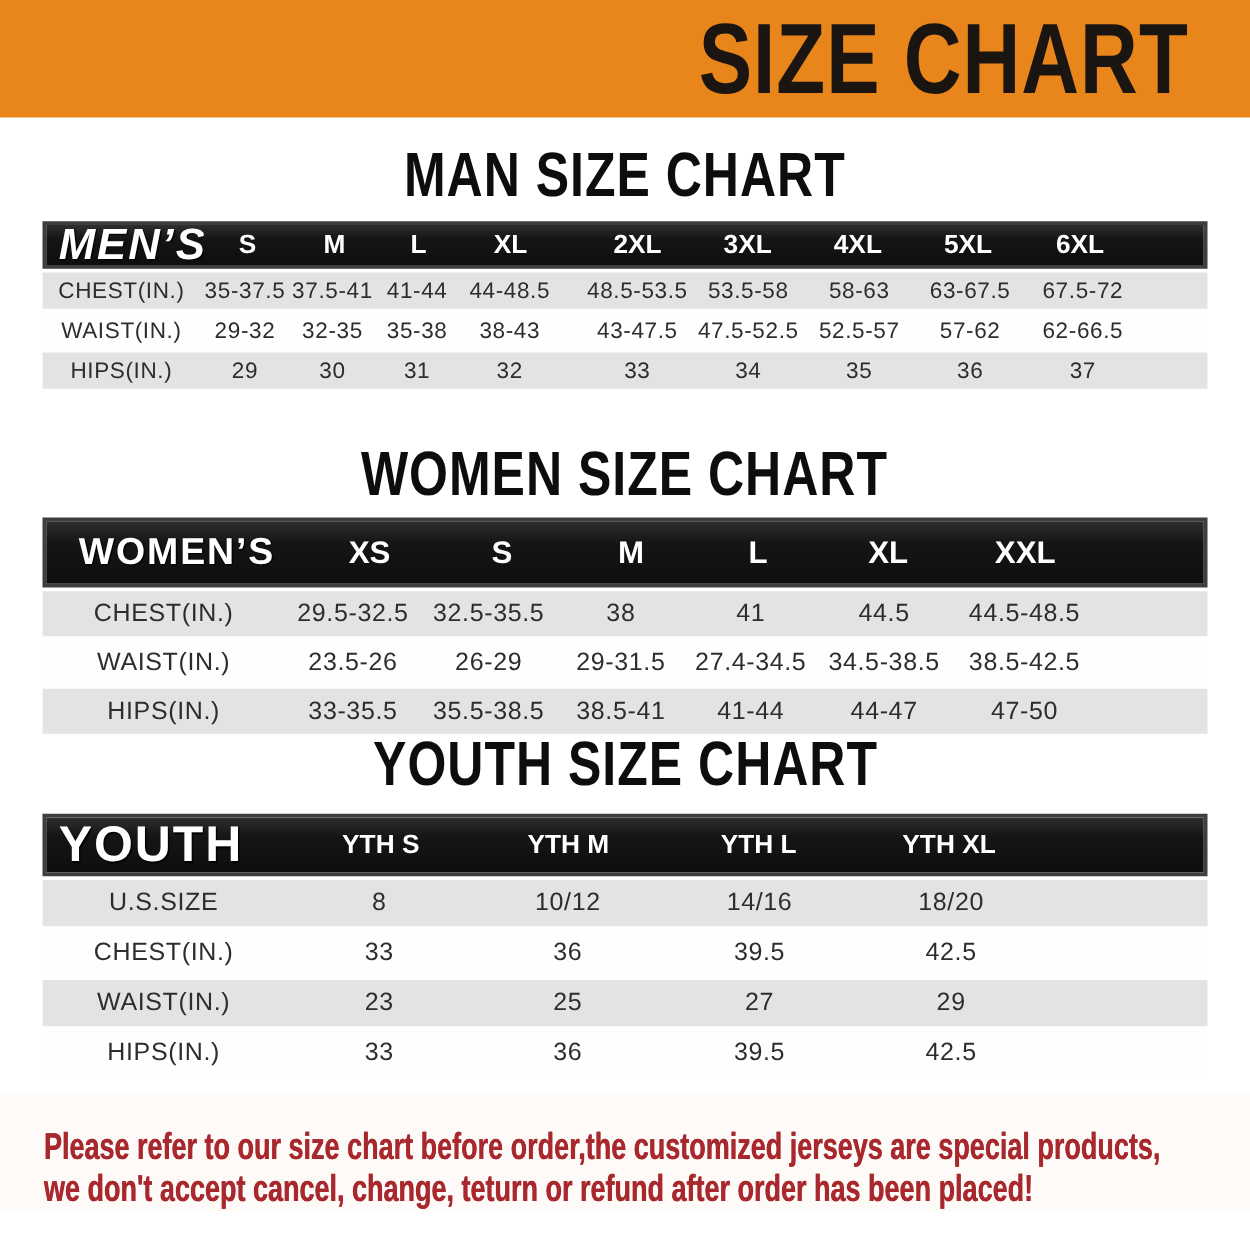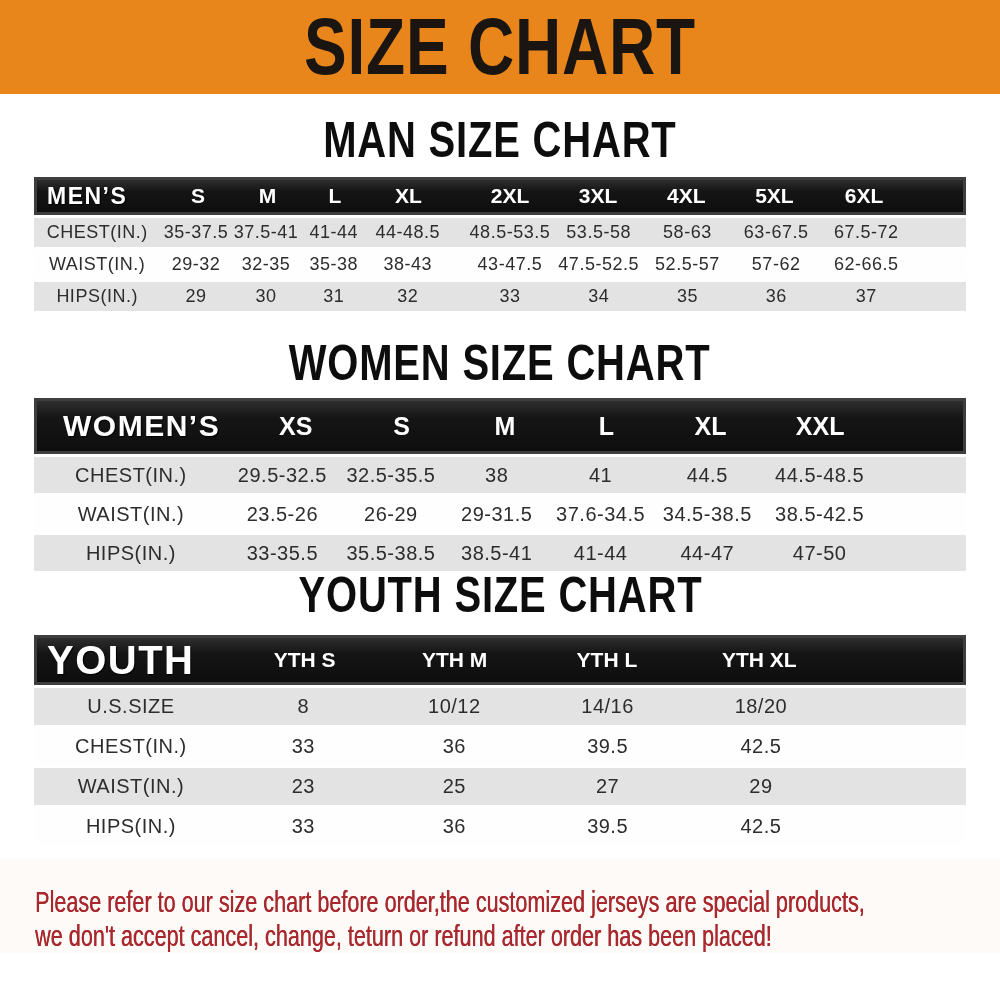--- a/index.html
+++ b/index.html
@@ -8,37 +8,37 @@
     width: 1000px; height: 1000px;
     background: #ffffff;
     font-family: "Liberation Sans", sans-serif;
     overflow: hidden;
   }
 
   
   .banner {
     height: 94px;
     background: #E8861C;
-    display: flex; align-items: center; justify-content: center;
+    display: flex; align-items: center; justify-content: flex-end;
   }
   .banner .t {
     font-size: 80px; font-weight: bold; color: #1a1511;
     letter-spacing: 1px; white-space: nowrap;
     transform: scale(0.80, 1.0);
   }
 
   
   .sec-heading { text-align: center; color: #0d0d0d; white-space: nowrap; }
   .sec-heading .t {
     display: inline-block; font-size: 50px; line-height: 48px;
     font-weight: bold; letter-spacing: 1px;
     transform: scaleX(0.80);
   }
   #sec-man   .sec-heading { padding-top: 22px; }
-  #sec-women .sec-heading { padding-top: 28px; }
+  #sec-women .sec-heading { padding-top: 44px; }
   #sec-youth .sec-heading { }
 
   
   .tbl { margin: 13px 34px 0 34px; }
   #sec-women .tbl { margin-top: 11px; }
   #sec-youth .tbl { margin-top: 16px; }
 
   .row { display: flex; align-items: center; }
   .row.hdr {
     background: linear-gradient(180deg, #2e2e2e 0%, #151515 35%, #0e0e0e 100%);
@@ -49,21 +49,21 @@
   .row.gray  { background: #e3e3e3; }
   .row.white { background: #fefefe; }
 
   .cell { text-align: center; white-space: nowrap; overflow: hidden; }
   .hdr .labelcell { text-align: left; padding-left: 10px; letter-spacing: 1.5px;
                     text-shadow: 1px 1px 1px #000; }
 
   
   .tbl-men .hdr  { height: 38px; }
   .tbl-men .data { height: 29px; font-size: 18px; }
-  .tbl-men .hdr .labelcell { font-size: 23px; }
+  .tbl-men .hdr .labelcell { font-size: 35px; font-style: italic; }
   .tbl-men .hdr .cell:not(.labelcell) { font-size: 21px; }
   .tbl-men .row > .cell:nth-child(1)  { width: 13.8%; }
   .tbl-men .row > .cell:nth-child(2)  { width: 7.8%; }
   .tbl-men .row > .cell:nth-child(3)  { width: 7.5%; }
   .tbl-men .row > .cell:nth-child(4)  { width: 7.3%; }
   .tbl-men .row > .cell:nth-child(5)  { width: 8.9%; }
   .tbl-men .row > .cell:nth-child(6)  { width: 9.7%; margin-left: 17px; }
   .tbl-men .row > .cell:nth-child(7)  { width: 9.7%; }
   .tbl-men .row > .cell:nth-child(8)  { width: 9.7%; }
   .tbl-men .row > .cell:nth-child(9)  { width: 9.7%; }
@@ -90,21 +90,21 @@
   .tbl-youth .hdr .labelcell { font-size: 40px; }
   .tbl-youth .hdr .cell:not(.labelcell) { font-size: 21px; }
   .tbl-youth .row > .cell:nth-child(1) { width: 20.8%; }
   .tbl-youth .row > .cell:nth-child(2) { width: 16.2%; }
   .tbl-youth .row > .cell:nth-child(3) { width: 16.2%; }
   .tbl-youth .row > .cell:nth-child(4) { width: 16.7%; }
   .tbl-youth .row > .cell:nth-child(5) { width: 16.2%; }
   .tbl-youth .row::after { content: ""; width: 13.9%; }
 
   
-  .footer { padding: 26px 0 0 35px; color: #A8282D; background: #fdfaf8; margin-top: 14px; }
+  .footer { padding: 26px 0 0 35px; color: #A8282D; background: #fdfaf8; margin-top: 14px; font-weight: bold; }
   .footer .line { white-space: nowrap; }
   .footer .line .t {
     display: inline-block; font-size: 30px; line-height: 34px;
     transform: scaleX(0.72); transform-origin: 0 50%;
     text-shadow: 0.5px 0 0 currentColor;
   }
 </style>
 </head>
 <body>
 
@@ -189,21 +189,21 @@
         <div class="cell">38</div>
         <div class="cell">41</div>
         <div class="cell">44.5</div>
         <div class="cell">44.5-48.5</div>
       </div>
       <div class="row data white">
         <div class="cell labelcell">WAIST(IN.)</div>
         <div class="cell">23.5-26</div>
         <div class="cell">26-29</div>
         <div class="cell">29-31.5</div>
-        <div class="cell">37.6-34.5</div>
+        <div class="cell">27.4-34.5</div>
         <div class="cell">34.5-38.5</div>
         <div class="cell">38.5-42.5</div>
       </div>
       <div class="row data gray">
         <div class="cell labelcell">HIPS(IN.)</div>
         <div class="cell">33-35.5</div>
         <div class="cell">35.5-38.5</div>
         <div class="cell">38.5-41</div>
         <div class="cell">41-44</div>
         <div class="cell">44-47</div>

